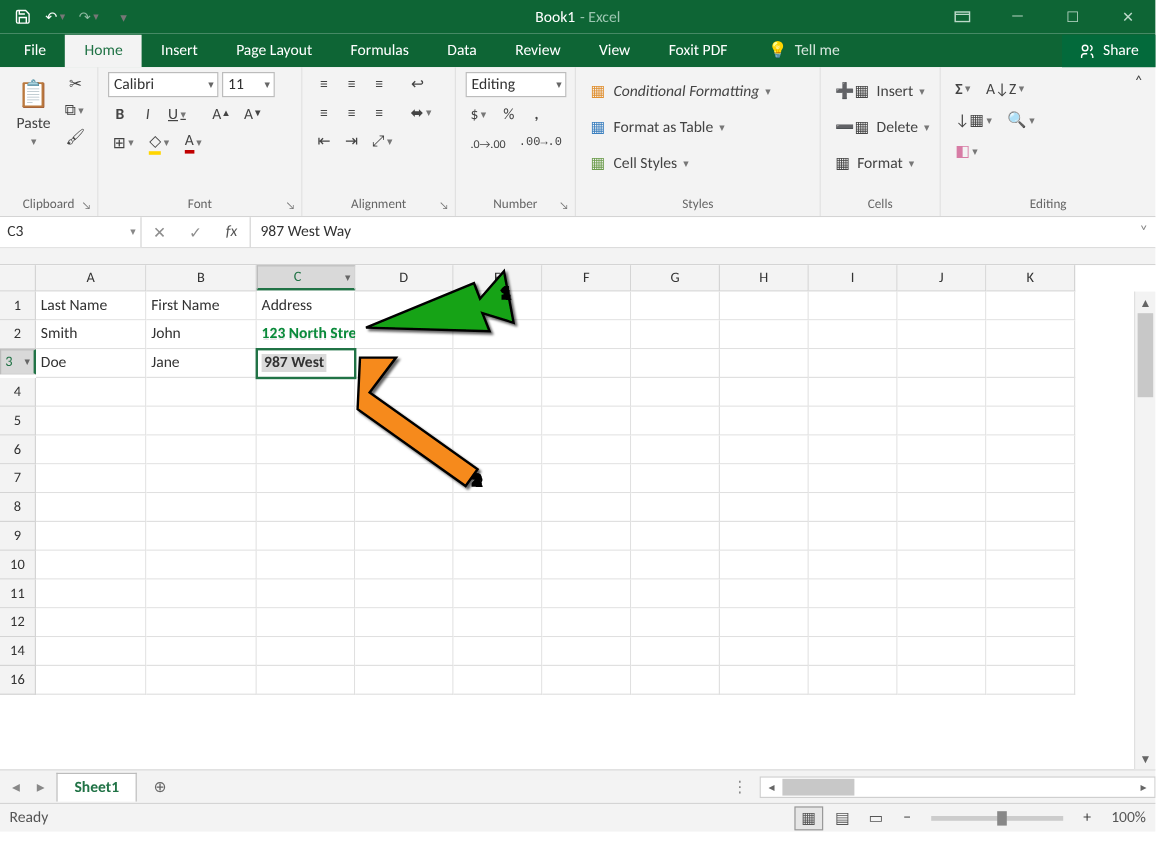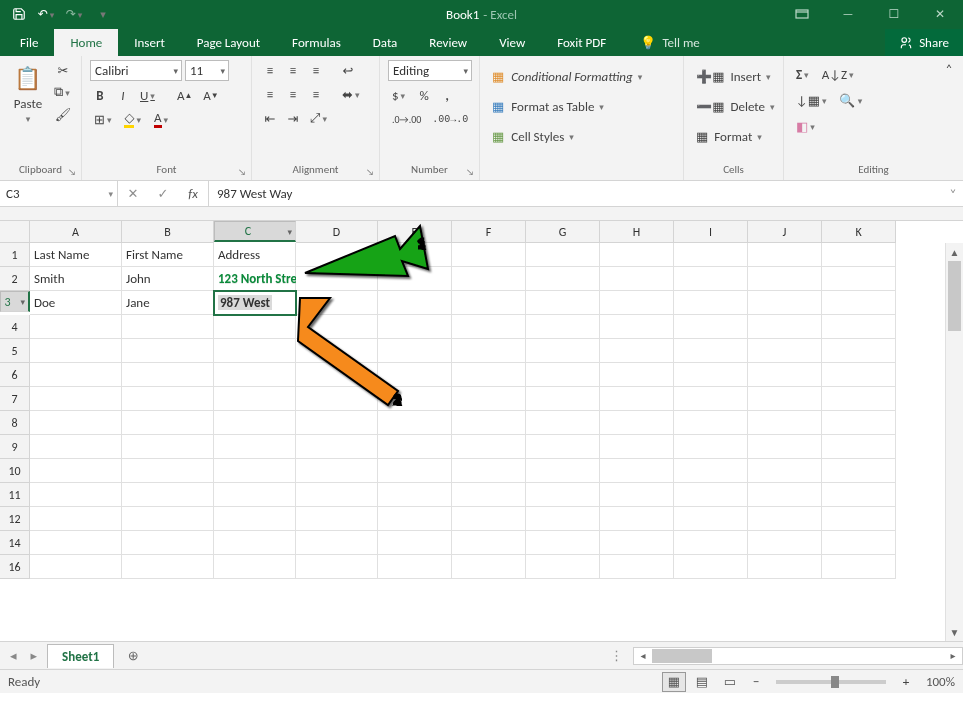--- a/index.html
+++ b/index.html
@@ -284,20 +284,21 @@
         <span style="color:#3a7fbf;">▦</span>
         <span style="margin-left:4px;text-align:center;">Format as Table</span>
           <span class="dd">▾</span>
       </div>
       <div class="row smbtn" style="height:24px; justify-content:flex-start;">
         <span style="color:#6b9c4b;">▦</span>
         <span style="margin-left:4px;">Cell Styles</span>
           <span class="dd">▾</span>
       </div>
     </div>
+    <div class="group-label">Styles</div>
   </div>
 
   <div class="group" style="width:100px;">
     <div class="group-body col" style="gap:6px; padding-top:4px;">
       <div class="row smbtn" style="height:24px; justify-content:flex-start;">
         <span>➕▦</span>
         <span style="margin-left:3px;">Insert</span>
           <span class="dd">▾</span>
       </div>
       <div class="row smbtn" style="height:24px; justify-content:flex-start;">

